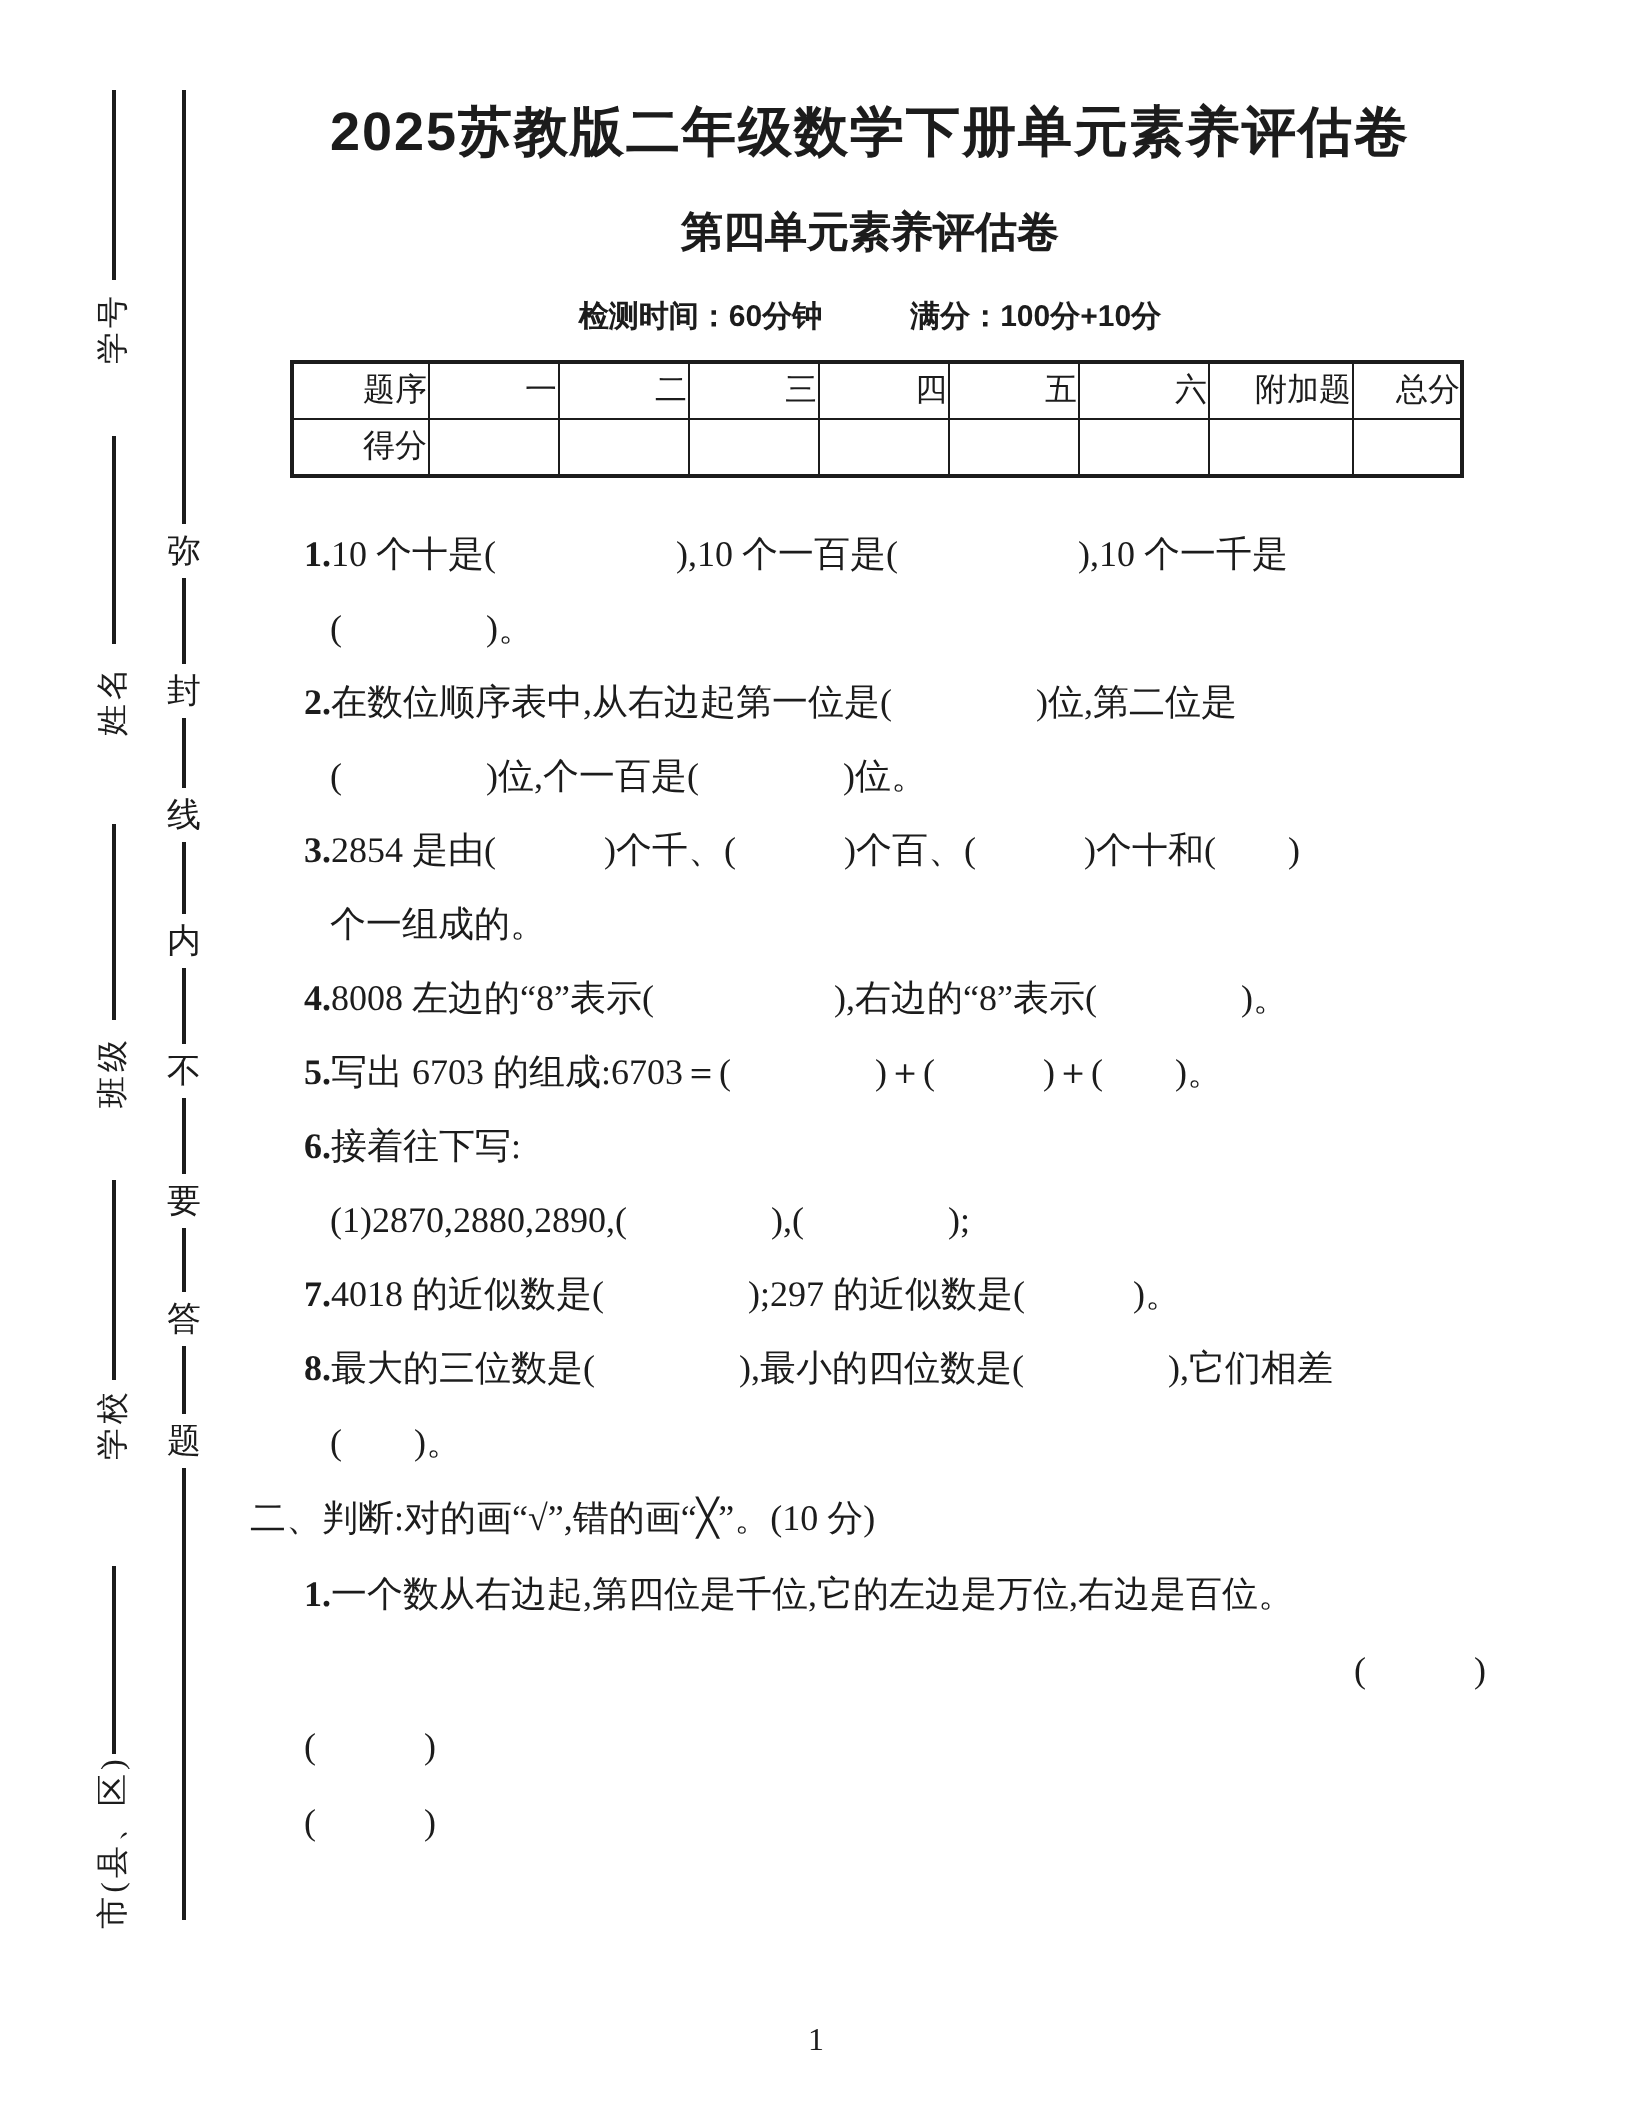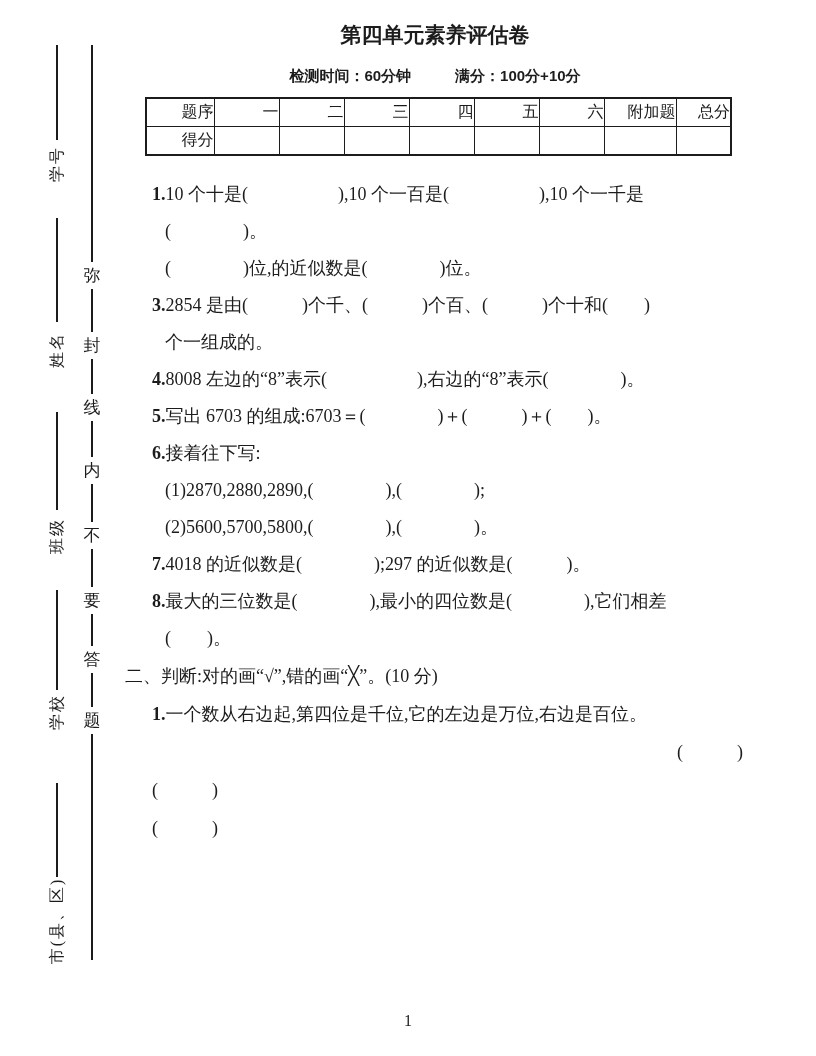--- a/index.html
+++ b/index.html
@@ -98,20 +98,21 @@
   <span class="seal-char sc3">线</span>
   <span class="seal-char sc4">内</span>
   <span class="seal-char sc5">不</span>
   <span class="seal-char sc6">要</span>
   <span class="seal-char sc7">答</span>
   <span class="seal-char sc8">题</span>
 </aside>
 
 <main class="main">
 
+  <h1 class="title">2025苏教版二年级数学下册单元素养评估卷</h1>
   <h2 class="subtitle">第四单元素养评估卷</h2>
 
   <div class="exam-info">
     <span>检测时间：60分钟</span>
     <span>满分：100分+10分</span>
   </div>
 
   <table class="score-table">
     <colgroup>
       <col style="width:68px">
@@ -150,32 +151,32 @@
   </tbody>
     </table>
 
   <div class="content">
 
     <section>
 
       <div class="line q"><span class="qnum">1.</span><span>10 个十是(　　　　　),10 个一百是(　　　　　),10 个一千是</span></div>
       <div class="line cont">(　　　　)。</div>
 
-      <div class="line cont">(　　　　)位,的近似数是(　　　　)位。</div>
+      <div class="line q"><span class="qnum">2.</span><span>在数位顺序表中,从右边起第一位是(　　　　)位,第二位是</span></div>
+      <div class="line cont">(　　　　)位,个一百是(　　　　)位。</div>
 
       <div class="line q"><span class="qnum">3.</span><span>2854 是由(　　　)个千、(　　　)个百、(　　　)个十和(　　)</span></div>
       <div class="line cont">个一组成的。</div>
 
       <div class="line q"><span class="qnum">4.</span><span>8008 左边的“8”表示(　　　　　),右边的“8”表示(　　　　)。</span></div>
 
       <div class="line q"><span class="qnum">5.</span><span>写出 6703 的组成:6703＝(　　　　)＋(　　　)＋(　　)。</span></div>
 
       <div class="line q"><span class="qnum">6.</span><span>接着往下写:</span></div>
       <div class="line cont">(1)2870,2880,2890,(　　　　),(　　　　);</div>
-      <div class="line cont">(2)5600,5700,5800,(　　　　),(　　　　)。</div>
 
       <div class="line q"><span class="qnum">7.</span><span>4018 的近似数是(　　　　);297 的近似数是(　　　)。</span></div>
 
       <div class="line q"><span class="qnum">8.</span><span>最大的三位数是(　　　　),最小的四位数是(　　　　),它们相差</span></div>
       <div class="line cont">(　　)。</div>
     </section>
 
     <section class="judge">
       <div class="line sec-heading">二、判断:对的画“√”,错的画“╳”。(10 分)</div>
 

